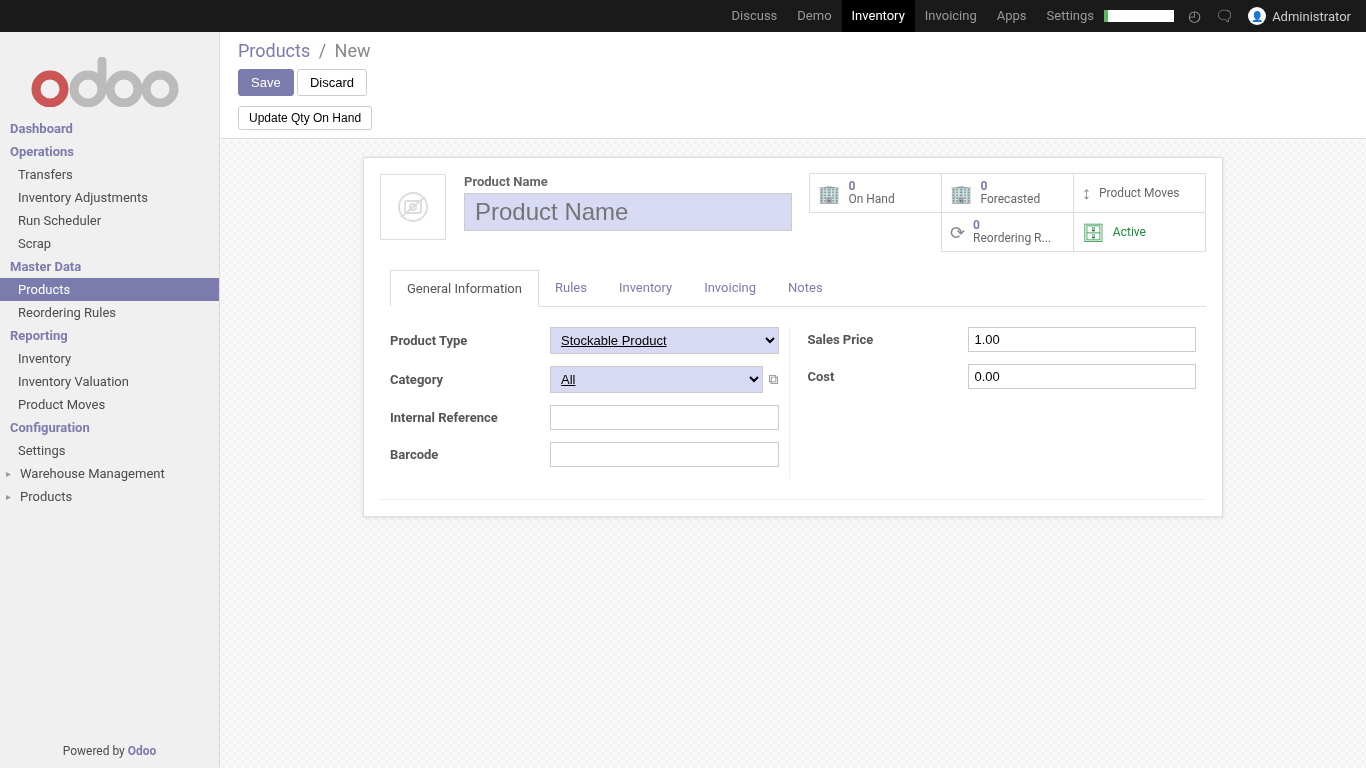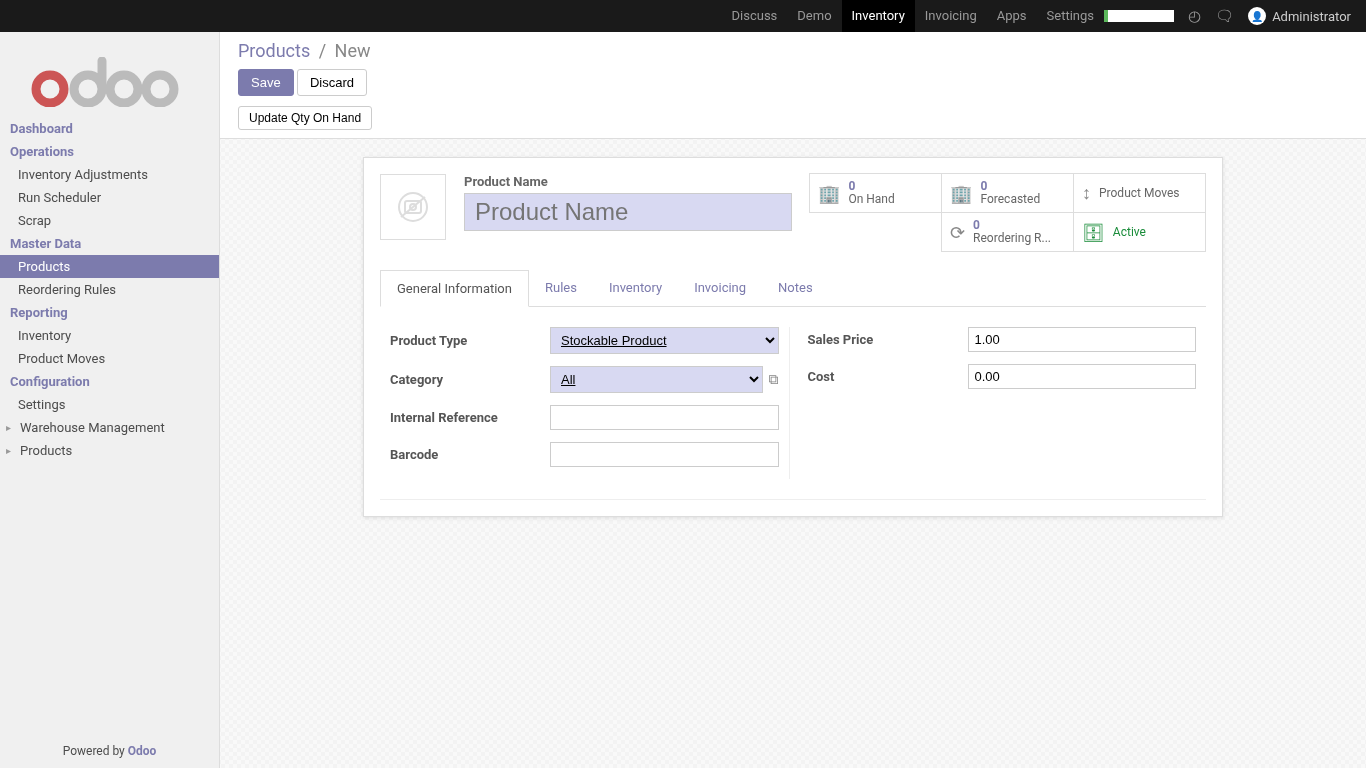--- a/index.html
+++ b/index.html
@@ -52,21 +52,21 @@
 .toggle:not(.on) .knob { left:0; }
 
 .stat-grid { display:grid; grid-template-columns:repeat(3, 132px); }
 .stat-btn { border:1px solid #ddd; padding:6px 8px; display:flex; align-items:center; gap:8px; cursor:pointer; font-size:12px; margin:-1px 0 0 -1px; height:40px; }
 .stat-icon { font-size:18px; color:#888; }
 .stat-info .num { color:#7c7bad; font-weight:bold; display:block; font-size:12px; line-height:1; }
 .stat-info .txt { color:#666; white-space:nowrap; overflow:hidden; text-overflow:ellipsis; max-width:88px; display:block; }
 .stat-btn.green .txt { color:#1a8c3a; }
 .stat-btn.green .stat-icon { color:#1a8c3a; }
 
-.tabs { display:flex; border-bottom:1px solid #ddd; margin-top:18px; }
+.tabs { display:flex; border-bottom:1px solid #ddd; margin-top:18px;margin-left:10px; }
 .tab { padding:10px 16px; color:#7c7bad; cursor:pointer; font-size:13px; }
 .tab.active { color:#555; border:1px solid #ddd; border-bottom:1px solid #fff; margin-bottom:-1px; background:#fff; }
 
 .form-body { display:flex; padding:20px 0; gap:8px; border-bottom:1px solid #eee; }
 .form-col { flex:1; padding:0 10px; }
 .form-col.left { border-right:1px solid #eee; }
 .form-row { display:flex; align-items:center; margin-bottom:12px; }
 .form-row .lbl { width:160px; font-weight:bold; color:#555; }
 .form-row .ctrl { flex:1; }
 select.form-input, input.form-input { width:100%; padding:4px 6px; border:1px solid #ccc; font-size:13px; }
@@ -103,30 +103,32 @@
       <svg width="160" height="50" viewBox="0 0 160 50">
         <circle cx="20" cy="32" r="14" fill="none" stroke="#c55" stroke-width="9"></circle>
         <circle cx="94" cy="32" r="14" fill="none" stroke="#bbb" stroke-width="9"></circle>
         <circle cx="130" cy="32" r="14" fill="none" stroke="#bbb" stroke-width="9"></circle>
         <path d="M 72 4 L 72 32 A 14 14 0 1 1 44 32 A 14 14 0 0 1 72 32" fill="none" stroke="#bbb" stroke-width="9" stroke-linecap="round"></path>
       </svg>
     </div>
 
     <div class="side-section">Dashboard</div>
     <div class="side-section">Operations</div>
+    <div class="side-link">Transfers</div>
     <div class="side-link">Inventory Adjustments</div>
     <div class="side-link">Run Scheduler</div>
     <div class="side-link">Scrap</div>
 
     <div class="side-section">Master Data</div>
     <div class="side-link active">Products</div>
     <div class="side-link">Reordering Rules</div>
 
     <div class="side-section">Reporting</div>
     <div class="side-link">Inventory</div>
+    <div class="side-link">Inventory Valuation</div>
     <div class="side-link">Product Moves</div>
 
     <div class="side-section">Configuration</div>
     <div class="side-link">Settings</div>
     <div class="side-link" style="padding-left:6px">
         <span class="side-caret">▸</span>
         <span>Warehouse Management</span>
       </div>
     <div class="side-link" style="padding-left:6px">
         <span class="side-caret">▸</span>

